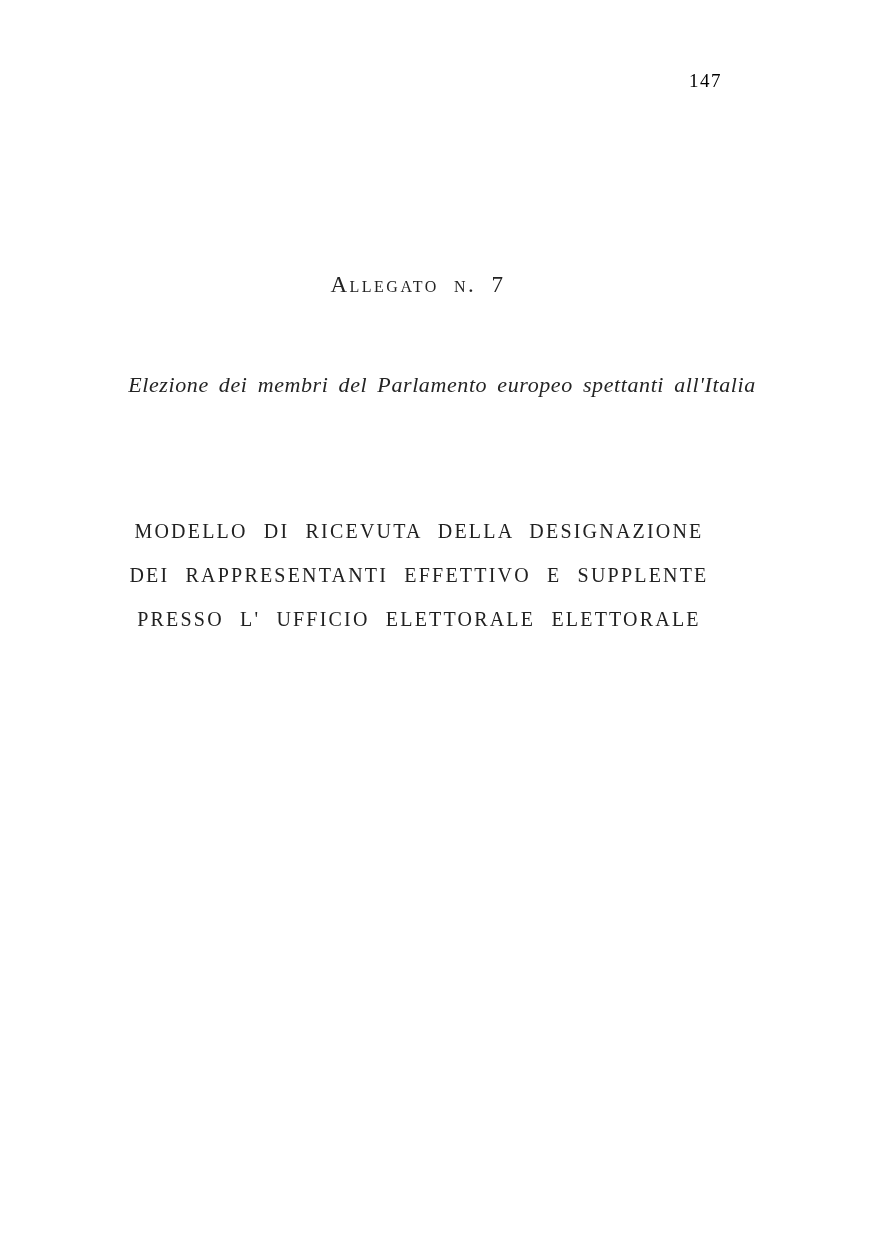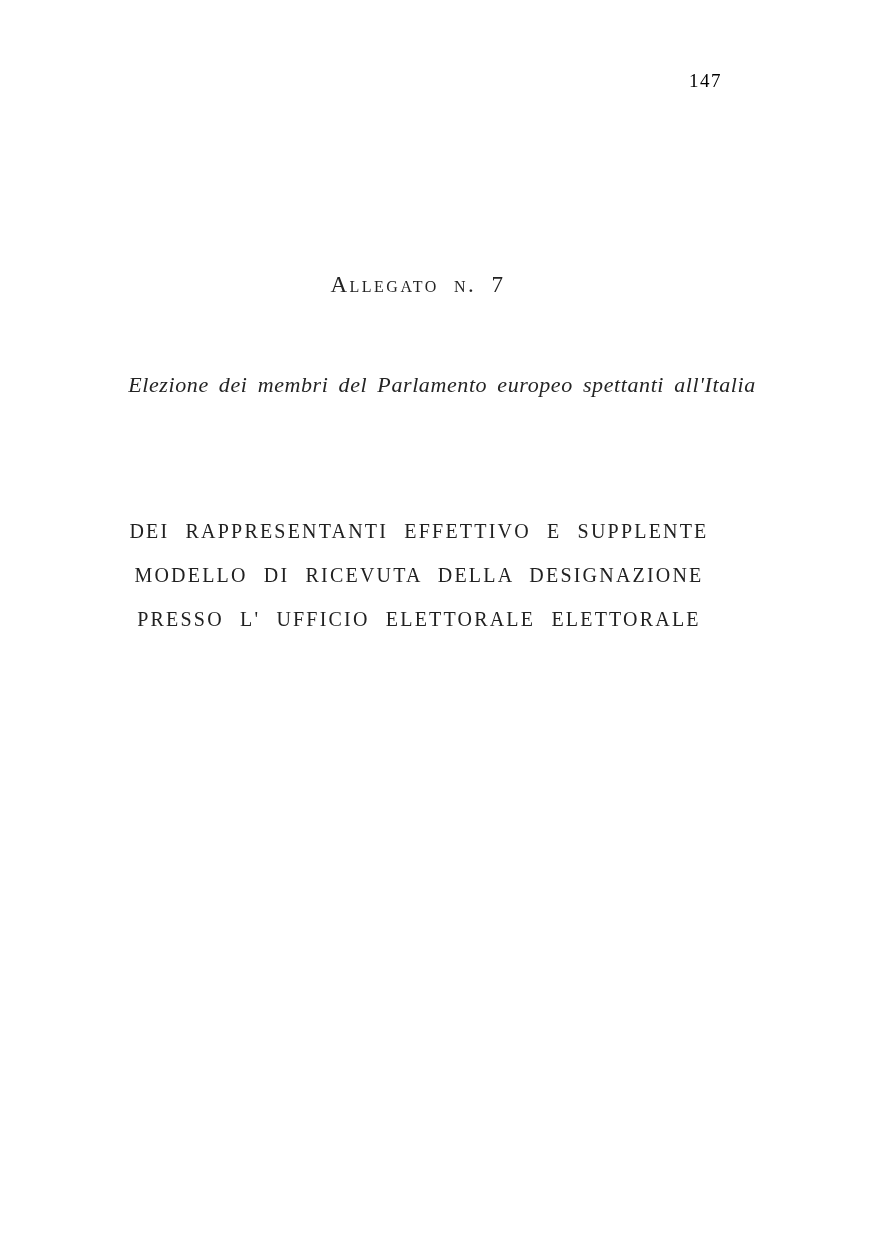--- a/index.html
+++ b/index.html
@@ -70,18 +70,18 @@
 
 <div class="page">
 
   <div class="page-number">147</div>
 
   <div class="annex-heading">Allegato n. 7</div>
 
   <div class="election-subtitle">Elezione dei membri del Parlamento europeo spettanti all'Italia</div>
 
   <div class="title-block">
+    <div class="title-line">MODELLO DI RICEVUTA DELLA DESIGNAZIONE</div>
     <div class="title-line">DEI RAPPRESENTANTI EFFETTIVO E SUPPLENTE</div>
-    <div class="title-line">MODELLO DI RICEVUTA DELLA DESIGNAZIONE</div>
     <div class="title-line">PRESSO L' UFFICIO ELETTORALE ELETTORALE</div>
   </div>
 
 </div>
 
 </body></html>

